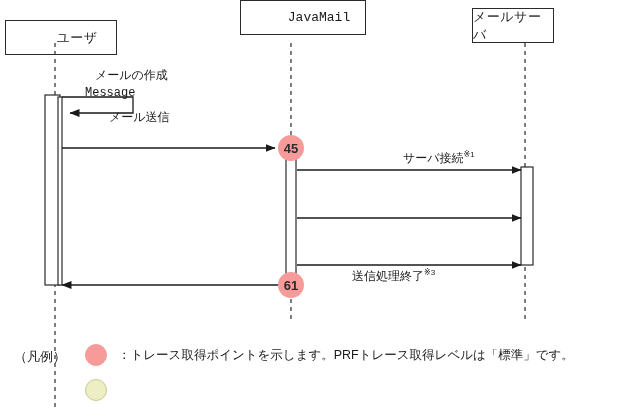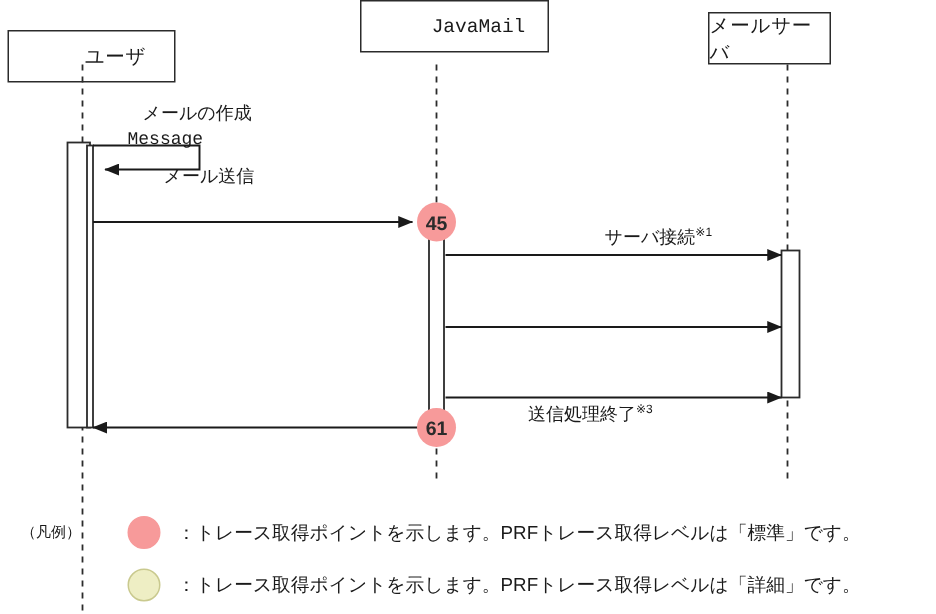--- a/index.html
+++ b/index.html
@@ -69,21 +69,21 @@
     display: flex;
     align-items: center;
     justify-content: center;
     font-size: 13px;
     font-weight: bold;
     color: #2b2b2b;
     box-sizing: border-box;
   }
   .legend-label {
     position: absolute;
-    font-size: 10px;
+    font-size: 13px;
     white-space: nowrap;
     color: #1a1a1a;
   }
   .legend-dot {
     position: absolute;
     width: 22px;
     height: 22px;
     border-radius: 50%;
     box-sizing: border-box;
   }
@@ -194,15 +194,14 @@
   <div class="trace-marker" style="left:278px; top:272px;">
     <span>61</span>
   </div>
 
   <div class="legend-label" style="left:14px; top:348px;">（凡例）</div>
 
   <div class="legend-dot standard" style="left:85px; top:344px;"></div>
   <div class="legend-text" style="left:118px; top:348px;text-align:center;">：トレース取得ポイントを示します。PRFトレース取得レベルは「標準」です。</div>
 
   <div class="legend-dot detail" style="left:85px; top:379px;"></div>
-  <div class="legend-text" style="left:118px; top:383px;">：トレース取得ポイントを示します。PRFトレース取得レベルは「詳細」です。</div>
 
 </div>
 
 </body></html>

